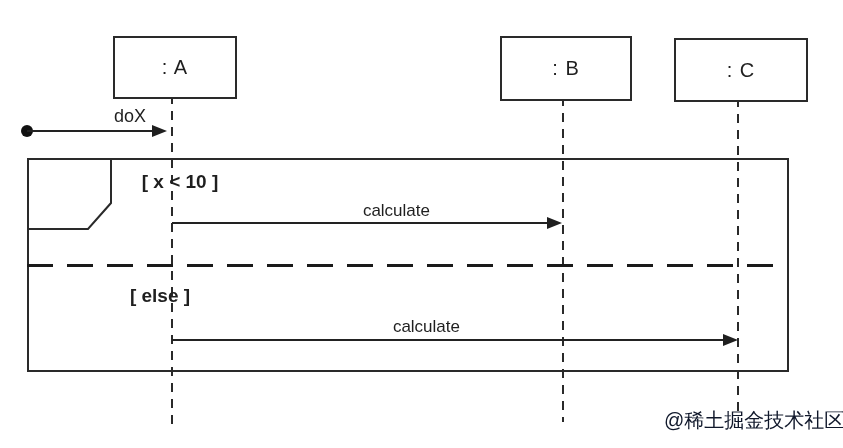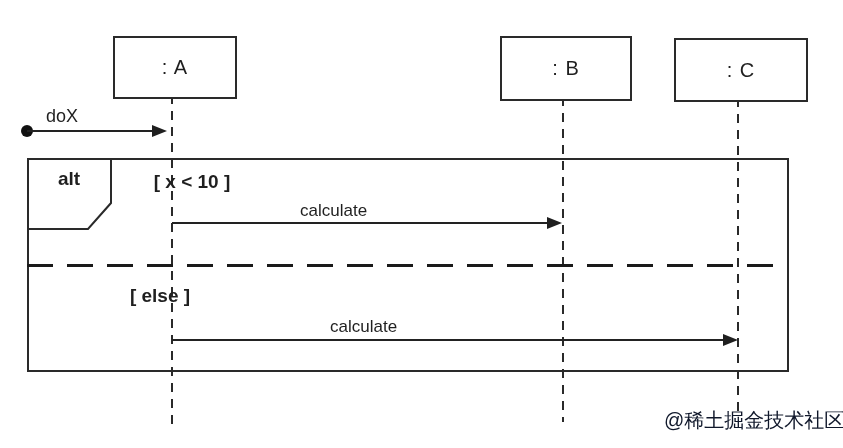--- a/index.html
+++ b/index.html
@@ -29,21 +29,21 @@
   }
   .arrowhead-right{
     position:absolute;width:0;height:0;
     border-top:6px solid transparent;
     border-bottom:6px solid transparent;
     border-left:15px solid #1f1f1f;
   }
   .msg-label{
     position:absolute;
     font-size:17px;
-    text-align:left;
+    text-align:right;
     white-space:nowrap;
   }
   .found-circle{
     position:absolute;
     width:12px;height:12px;border-radius:50%;
     background:#111111;
   }
   .frame{
     position:absolute;
     border:2px solid #2a2a2a;
@@ -94,23 +94,22 @@
   <div class="found-circle" style="left:21px;top:125px;"></div>
   <div class="hline" style="left:27px;top:130px;width:126px;"></div>
   <div class="arrowhead-right" style="left:152px;top:125px;"></div>
   <div class="msg-label" style="left:46px;top:106px;width:100px;font-size:18px;">doX</div>
 
   <div class="frame" style="left:27px;top:158px;width:758px;height:210px;"></div>
 
   <svg class="pentagon-svg" style="left:27px;top:158px;" width="86" height="72" viewBox="0 0 86 72">
     <path d="M1,1 L84,1 L84,45 L61,71 L1,71 Z" fill="#ffffff" stroke="#2a2a2a" stroke-width="2"></path>
   </svg>
-  <div class="operator-label" style="left:27px;top:168px;width:84px;">alt</div>
 
-  <div class="guard-label" style="left:142px;top:171px;width:100px;">[ x &lt; 10 ]</div>
+  <div class="guard-label" style="left:130px;top:171px;width:100px;">[ x &lt; 10 ]</div>
   <div class="hline" style="left:172px;top:222px;width:376px;"></div>
   <div class="arrowhead-right" style="left:547px;top:217px;"></div>
   <div class="msg-label" style="left:300px;top:201px;width:130px;">calculate</div>
 
   <div class="divider" style="left:27px;top:264px;width:760px;"></div>
 
   <div class="guard-label" style="left:120px;top:285px;width:80px;">[ else ]</div>
   <div class="hline" style="left:172px;top:339px;width:552px;"></div>
   <div class="arrowhead-right" style="left:723px;top:334px;"></div>
   <div class="msg-label" style="left:330px;top:317px;width:130px;">calculate</div>

